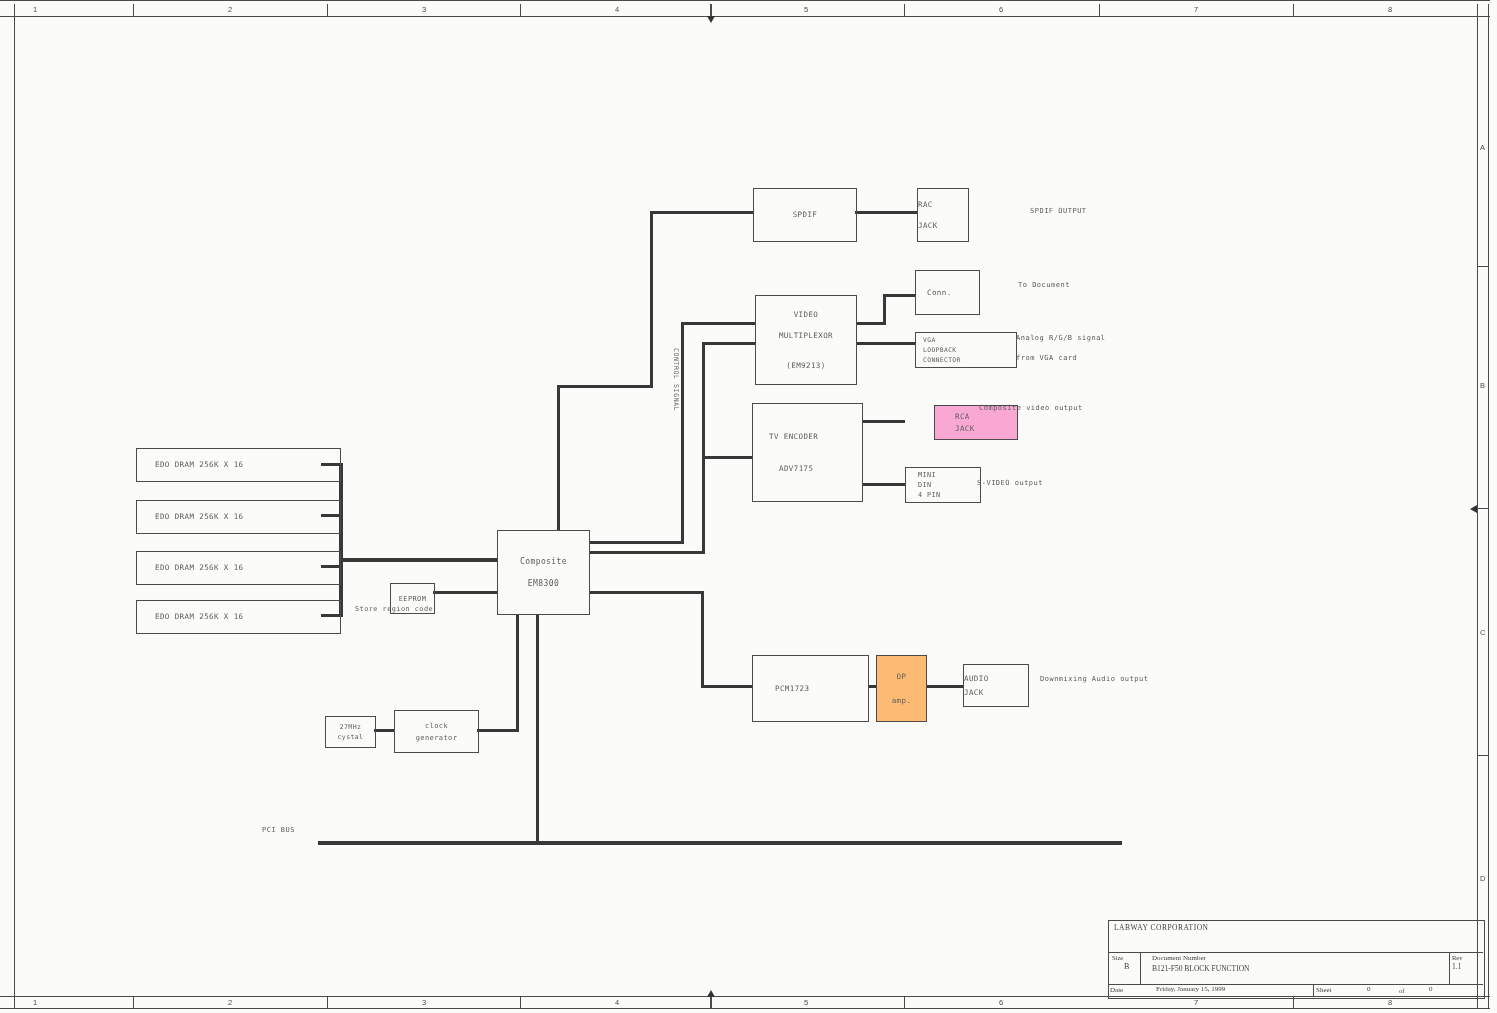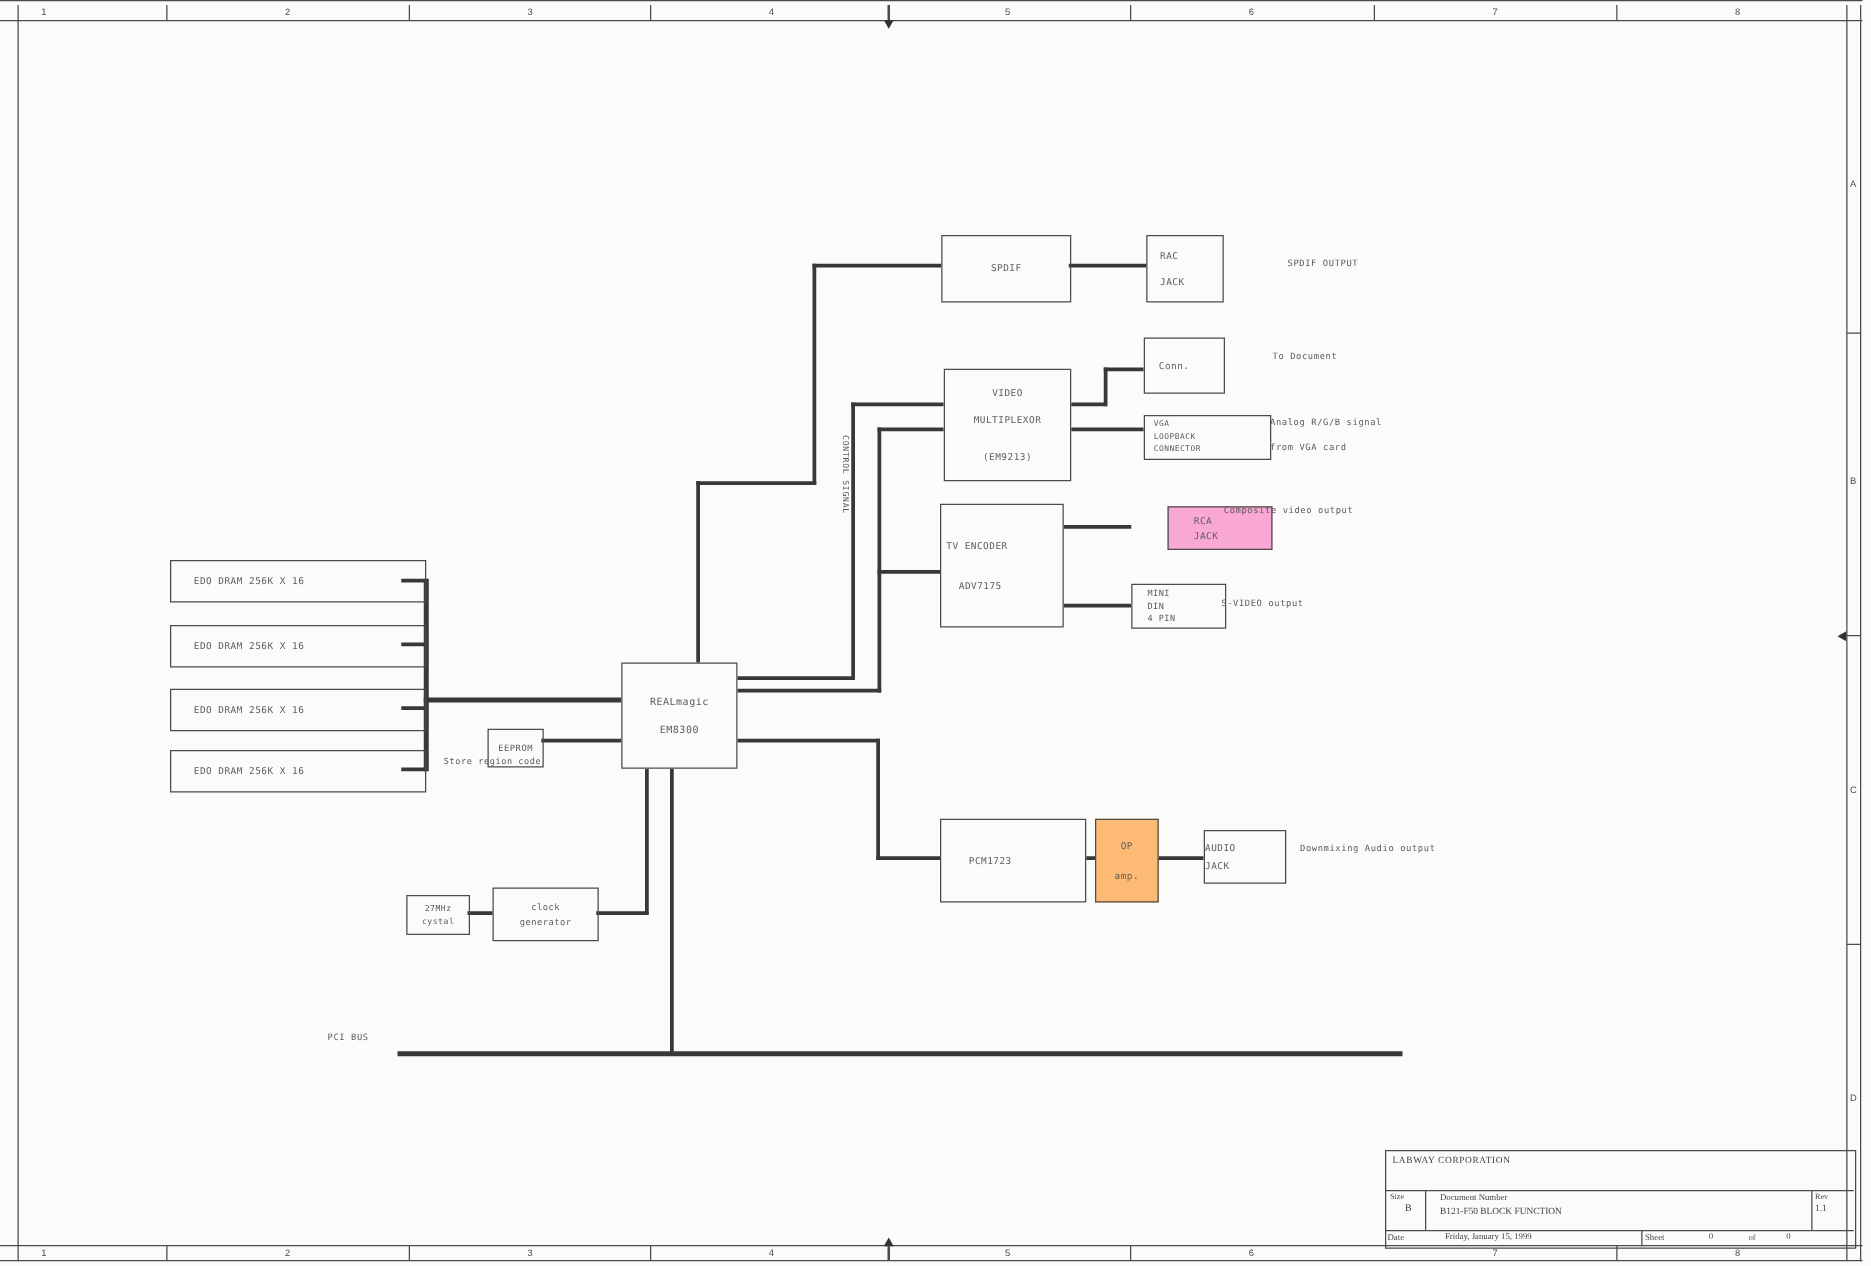--- a/index.html
+++ b/index.html
@@ -135,57 +135,57 @@
   </div>
   <div class="box left" style="left:136px;top:600px;width:185px;height:32px;padding-left:18px">
     <span>EDO DRAM 256K X 16</span>
   </div>
 
   <div class="box center" style="left:390px;top:583px;width:43px;height:29px;font-size:7px">
     <span>EEPROM</span>
   </div>
 
   <div class="box center" style="left:497px;top:530px;width:91px;height:83px;font-size:8px;background:#fbfbf9">
-    <span>REALmagic</span>
+    <span>Composite</span>
     <span style="margin-top:12px">EM8300</span>
   </div>
 
   <div class="box center" style="left:325px;top:716px;width:49px;height:30px;font-size:6.5px;line-height:10px">
     <span>27MHz</span>
     <span>cystal</span>
   </div>
   <div class="box center" style="left:394px;top:710px;width:83px;height:41px;font-size:7px;line-height:12px">
     <span>clock</span>
     <span>generator</span>
   </div>
 
   <div class="box center" style="left:753px;top:188px;width:102px;height:52px">
     <span>SPDIF</span>
   </div>
-  <div class="box left" style="left:917px;top:188px;width:50px;height:52px;padding-left:10px">
+  <div class="box left" style="left:917px;top:188px;width:50px;height:52px;">
     <span>RAC</span>
     <span style="margin-top:11px">JACK</span>
   </div>
 
   <div class="box center" style="left:755px;top:295px;width:100px;height:88px;background:#fbfbf9">
     <span>VIDEO</span>
     <span style="margin-top:11px">MULTIPLEXOR</span>
     <span style="margin-top:20px">(EM9213)</span>
   </div>
 
   <div class="box left" style="left:915px;top:270px;width:52px;height:43px;padding-left:11px;background:#fbfbf9">
     <span>Conn.</span>
   </div>
   <div class="box left" style="left:915px;top:332px;width:93px;height:34px;padding-left:7px;font-size:6.3px;line-height:10px;background:#fbfbf9">
     <span>VGA</span>
     <span>LOOPBACK</span>
     <span>CONNECTOR</span>
   </div>
 
-  <div class="box left" style="left:752px;top:403px;width:93px;height:97px;padding-left:4px;background:#fbfbf9">
+  <div class="box left" style="left:752px;top:403px;width:93px;height:97px;padding-left:16px;background:#fbfbf9">
     <span>TV ENCODER</span>
     <span style="margin-top:22px;padding-left:10px">ADV7175</span>
   </div>
   <div class="box left" style="left:934px;top:405px;width:62px;height:33px;padding-left:20px;line-height:12px;background:#f9a8d4">
     <span>RCA</span>
     <span>JACK</span>
   </div>
   <div class="box left" style="left:905px;top:467px;width:62px;height:34px;padding-left:12px;font-size:6.8px;line-height:10px;background:#fbfbf9">
     <span>MINI</span>
     <span>DIN</span>

